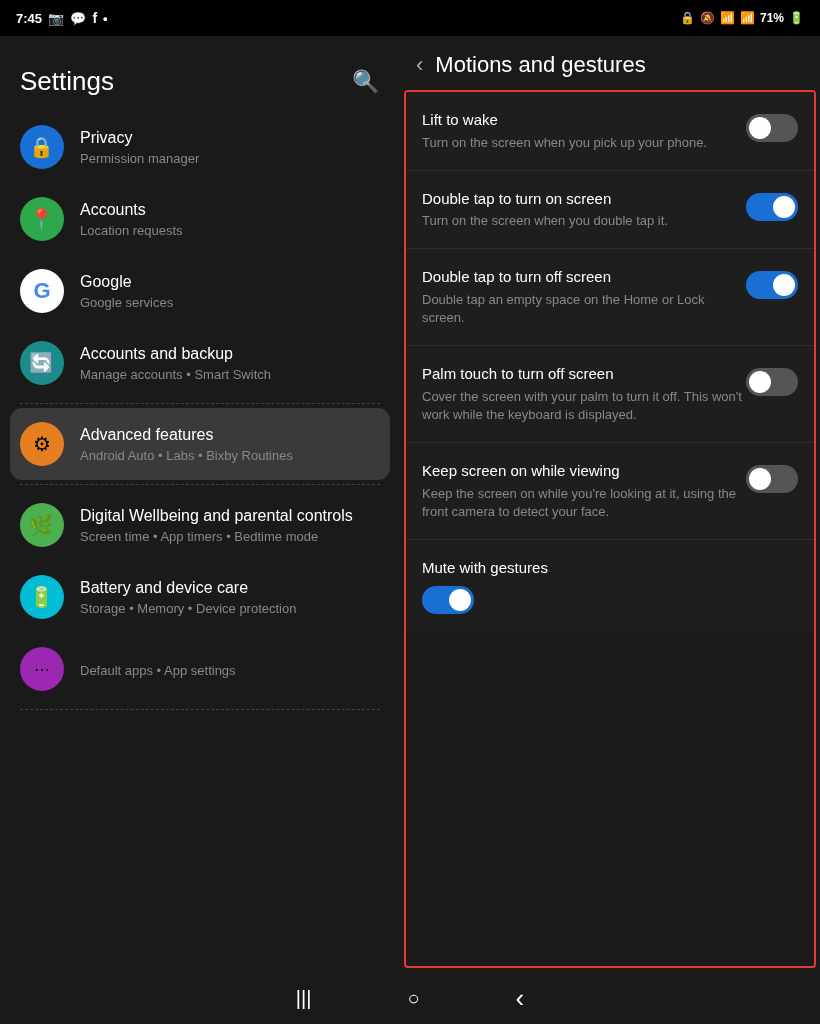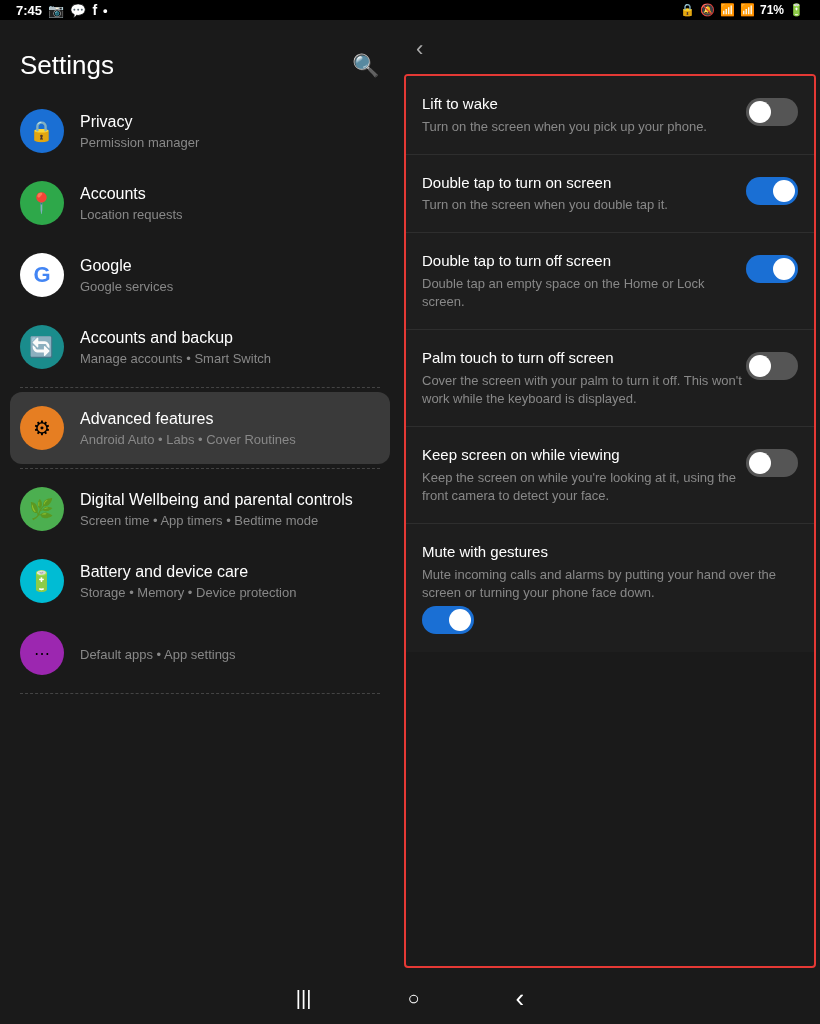--- a/index.html
+++ b/index.html
@@ -12,21 +12,21 @@
       display: flex;
       flex-direction: column;
     }
 
     
     .status-bar {
       display: flex;
       justify-content: space-between;
       align-items: center;
       padding: 6px 16px;
-      height: 20px;
+      height: 36px;
       background: #000;
       color: #fff;
       font-size: 13px;
       font-weight: 600;
       flex-shrink: 0;
     }
     .status-left { display: flex; align-items: center; gap: 6px; }
     .status-right { display: flex; align-items: center; gap: 5px; font-size: 12px; }
 
     
@@ -286,21 +286,21 @@
           <div class="item-subtitle">Manage accounts • Smart Switch</div>
         </div>
       </div>
 
       <hr class="divider-dotted">
 
       <div class="settings-item active">
         <div class="item-icon icon-orange">⚙</div>
         <div class="item-text">
           <div class="item-title">Advanced features</div>
-          <div class="item-subtitle">Android Auto • Labs • Cover Routines</div>
+          <div class="item-subtitle">Android Auto • Labs • Bixby Routines</div>
         </div>
       </div>
 
       <hr class="divider-dotted">
 
       <div class="settings-item">
         <div class="item-icon icon-lime">🌿</div>
         <div class="item-text">
           <div class="item-title">Digital Wellbeing and parental controls</div>
           <div class="item-subtitle">Screen time • App timers • Bedtime mode</div>
@@ -322,20 +322,21 @@
         </div>
       </div>
 
       <hr class="divider-dotted">
     </div>
   </div>
 
   <div class="right-panel">
     <div class="right-header">
       <span class="back-arrow">‹</span>
+      <span class="right-title">Motions and gestures</span>
     </div>
 
     <div class="gestures-list">
 
       <div class="gesture-item">
         <div class="gesture-text">
           <div class="gesture-title">Lift to wake</div>
           <div class="gesture-desc">Turn on the screen when you pick up your phone.</div>
         </div>
         <div class="toggle off">
@@ -380,21 +381,20 @@
         </div>
         <div class="toggle off">
           <div class="toggle-knob"></div>
         </div>
       </div>
 
 
       <div class="gesture-item">
         <div class="gesture-text">
           <div class="gesture-title">Mute with gestures</div>
-          <div class="gesture-desc">Mute incoming calls and alarms by putting your hand over the screen or turning your phone face down.</div>
         </div>
         <div class="toggle on">
           <div class="toggle-knob"></div>
         </div>
       </div>
 
     </div>
   </div>
 </div>
 

